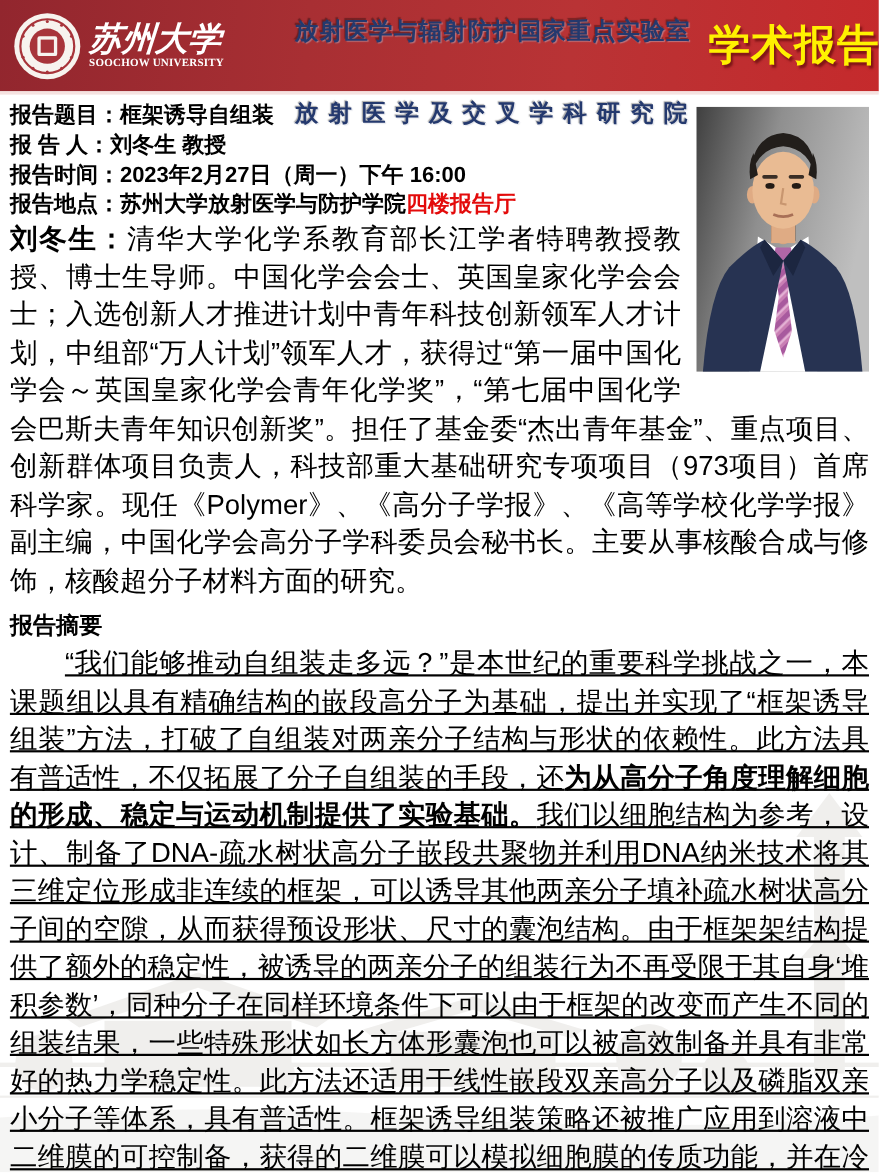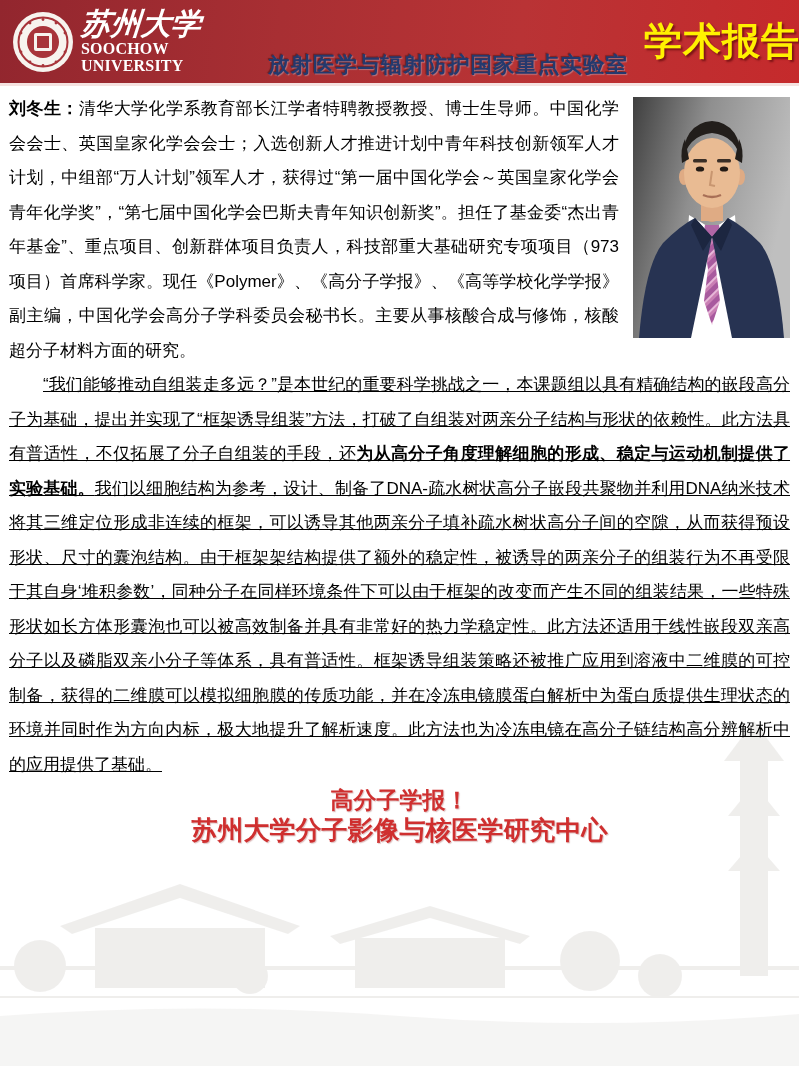--- a/index.html
+++ b/index.html
@@ -13,35 +13,35 @@
   .header{
     position:relative;z-index:1;height:86px;box-sizing:border-box;
     background:linear-gradient(96deg,#92262e 0%,#a82f33 35%,#b93335 65%,#c52a2c 100%);
     border-bottom:3px solid #f5e2e0;
     display:flex;align-items:center;padding:0 4px 0 12px;
   }
   .logo-block{display:flex;align-items:center;width:256px;flex:0 0 auto;}
   .logo-svg{width:62px;height:62px;flex:0 0 auto;}
   .uni-names{margin-left:7px;color:#fff;line-height:1.05;}
   .uni-cn{font-family:"DejaVu Serif",serif;font-style:italic;font-weight:bold;font-size:30px;display:block;transform:skewX(-4deg);}
-  .uni-en{font-family:"Liberation Serif",serif;font-weight:bold;font-size:16px;display:block;letter-spacing:.2px;margin-top:2px;}
+  .uni-en{font-family:"Liberation Serif",serif;font-weight:bold;font-size:10px;display:block;letter-spacing:.2px;margin-top:2px;}
   .dept-block{width:376px;flex:0 0 auto;}
   .dept-line{display:block;color:#24396e;font-weight:bold;font-size:21.5px;line-height:27px;white-space:nowrap;
     text-shadow:1px 1px 1px rgba(190,195,210,.45),-1px -1px 1px rgba(0,0,0,.35);margin-top:48px;}
   .dept-tight{letter-spacing:1px;}
   .dept-wide{letter-spacing:9px;}
   .badge{flex:1;color:#fff100;font-size:38px;font-weight:bold;letter-spacing:1px;
     text-shadow:2px 2px 2px rgba(70,0,0,.55);white-space:nowrap;}
   
   .content{position:relative;z-index:1;padding:6px 9px 0 9px;}
   .photo{float:right;width:157px;height:241px;margin:5px 0 10px 14px;}
   .info-line{font-weight:bold;font-size:20px;line-height:27px;white-space:nowrap;}
   .hl{color:#e30b0b;}
   .section-heading{font-size:21px;font-weight:bold;margin:10px 0 4px 0;line-height:27px;}
-  .body-text{font-size:17px;line-height:34.5px;margin:0;text-align:justify;}
+  .body-text{font-size:25px;line-height:34.5px;margin:0;text-align:justify;}
   .abstract-p{text-indent:2em;text-decoration:underline;}
   .lead-bold{font-weight:bold;}
   
   .footer{text-align:center;color:#cf2f2f;font-weight:bold;margin-top:4px;clear:none;}
   .f1{font-size:23px;line-height:29px;text-shadow:1px 1px 1px rgba(120,0,0,.25);}
   .f2{font-size:26px;line-height:31px;text-shadow:1px 1px 1px rgba(120,0,0,.25);}
 </style>
 </head>
 <body>
 
@@ -88,20 +88,21 @@
             <circle cx="53" cy="41" r="1.4"></circle>
         </g>
       </svg>
       <div class="uni-names">
         <span class="uni-cn">苏州大学</span>
         <span class="uni-en">SOOCHOW UNIVERSITY</span>
       </div>
     </div>
     <div class="dept-block">
       <span class="dept-line dept-tight">放射医学与辐射防护国家重点实验室</span>
+      <span class="dept-line dept-wide">放射医学及交叉学科研究院</span>
     </div>
     <div class="badge">学术报告</div>
   </div>
 
   <div class="content">
 
     <svg class="photo" viewBox="0 0 157 241" aria-hidden="true">
       <defs>
         <linearGradient id="pbg" x1="0" y1="0" x2="1" y2="0.35">
           <stop offset="0" stop-color="#3f3f3f"></stop>
@@ -132,23 +133,38 @@
       <path d="M70 98 Q79 102 88 98" fill="none" stroke="#a86f56" stroke-width="2.4"></path>
       <path d="M56 118 L79 132 L102 118 L110 241 L48 241 Z" fill="#ffffff"></path>
       <path d="M79 130 L70 140 L75 172 L71 204 L79 228 L87 204 L83 172 L88 140 Z" fill="url(#tiep)"></path>
       <path d="M72 128 L86 128 L88 140 L70 140 Z" fill="#b066a6"></path>
       <path d="M6 241 Q12 168 30 146 Q48 128 62 121 L79 140 L58 241 Z" fill="#273352"></path>
       <path d="M151 241 Q145 168 127 146 Q109 128 95 121 L79 140 L99 241 Z" fill="#273352"></path>
       <path d="M62 121 L79 140 L70 154 L58 128 Z" fill="#1c2640"></path>
       <path d="M95 121 L79 140 L88 154 L99 128 Z" fill="#1c2640"></path>
     </svg>
 
+    <div>
+      <div class="info-line">
+        <span>报告题目：</span><span>框架诱导自组装</span>
+      </div>
+      <div class="info-line">
+        <span>报 告 人：</span><span>刘冬生 教授</span>
+      </div>
+      <div class="info-line">
+        <span>报告时间：</span><span>2023年2月27日（周一）下午 16:00</span>
+      </div>
+      <div class="info-line">
+        <span>报告地点：</span><span>苏州大学放射医学与防护学院</span><span class="hl">四楼报告厅</span>
+      </div>
+    </div>
 
     <p class="body-text"><span class="lead-bold">刘冬生：</span><span>清华大学化学系教育部长江学者特聘教授教授、博士生导师。中国化学会会士、英国皇家化学会会士；入选创新人才推进计划中青年科技创新领军人才计划，中组部“万人计划”领军人才，获得过“第一届中国化学会～英国皇家化学会青年化学奖”，“第七届中国化学会巴斯夫青年知识创新奖”。担任了基金委“杰出青年基金”、重点项目、创新群体项目负责人，科技部重大基础研究专项项目（973项目）首席科学家。现任《Polymer》、《高分子学报》、《高等学校化学学报》副主编，中国化学会高分子学科委员会秘书长。主要从事核酸合成与修饰，核酸超分子材料方面的研究。</span></p>
 
+    <div class="section-heading">报告摘要</div>
     <p class="body-text abstract-p"><span>“我们能够推动自组装走多远？”是本世纪的重要科学挑战之一，本课题组以具有精确结构的嵌段高分子为基础，提出并实现了“框架诱导组装”方法，打破了自组装对两亲分子结构与形状的依赖性。此方法具有普适性，不仅拓展了分子自组装的手段，还</span><span class="lead-bold">为从高分子角度理解细胞的形成、稳定与运动机制提供了实验基础。</span><span>我们以细胞结构为参考，设计、制备了DNA-疏水树状高分子嵌段共聚物并利用DNA纳米技术将其三维定位形成非连续的框架，可以诱导其他两亲分子填补疏水树状高分子间的空隙，从而获得预设形状、尺寸的囊泡结构。由于框架架结构提供了额外的稳定性，被诱导的两亲分子的组装行为不再受限于其自身‘堆积参数’，同种分子在同样环境条件下可以由于框架的改变而产生不同的组装结果，一些特殊形状如长方体形囊泡也可以被高效制备并具有非常好的热力学稳定性。此方法还适用于线性嵌段双亲高分子以及磷脂双亲小分子等体系，具有普适性。框架诱导组装策略还被推广应用到溶液中二维膜的可控制备，获得的二维膜可以模拟细胞膜的传质功能，并在冷冻电镜膜蛋白解析中为蛋白质提供生理状态的环境并同时作为方向内标，极大地提升了解析速度。此方法也为冷冻电镜在高分子链结构高分辨解析中的应用提供了基础。</span></p>
 
     <div class="footer">
       <div class="f1">高分子学报！</div>
       <div class="f2">苏州大学分子影像与核医学研究中心</div>
 
     </div>
 
   </div>
 </div>

